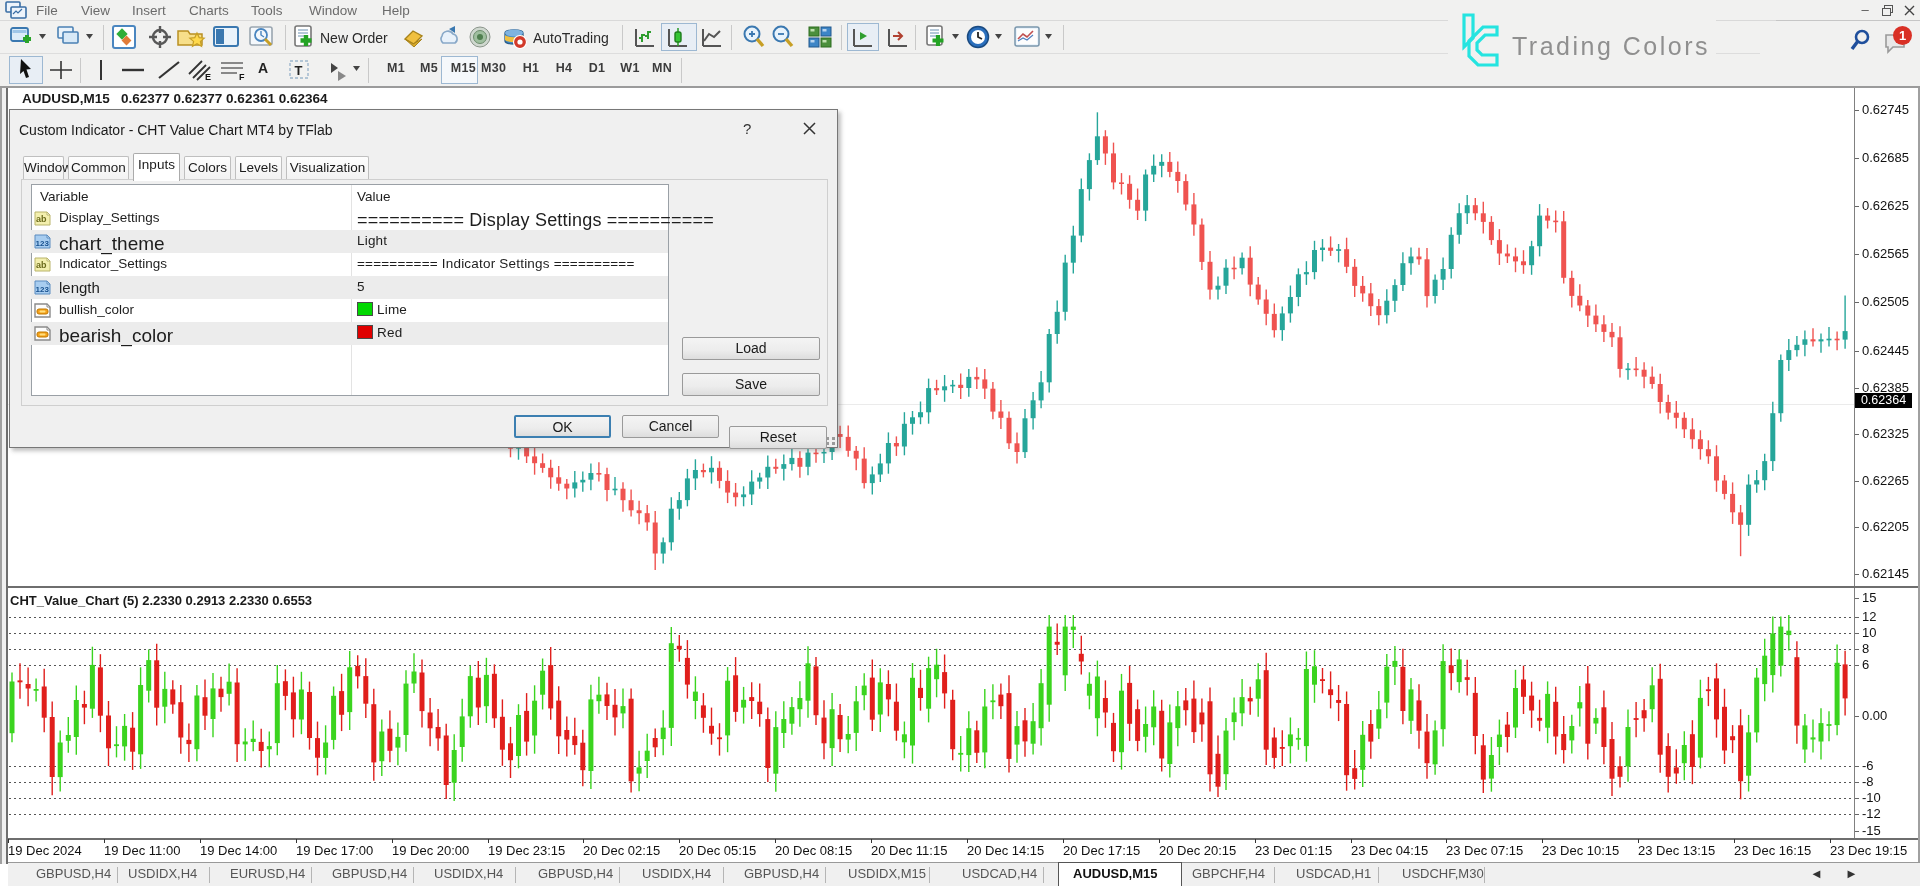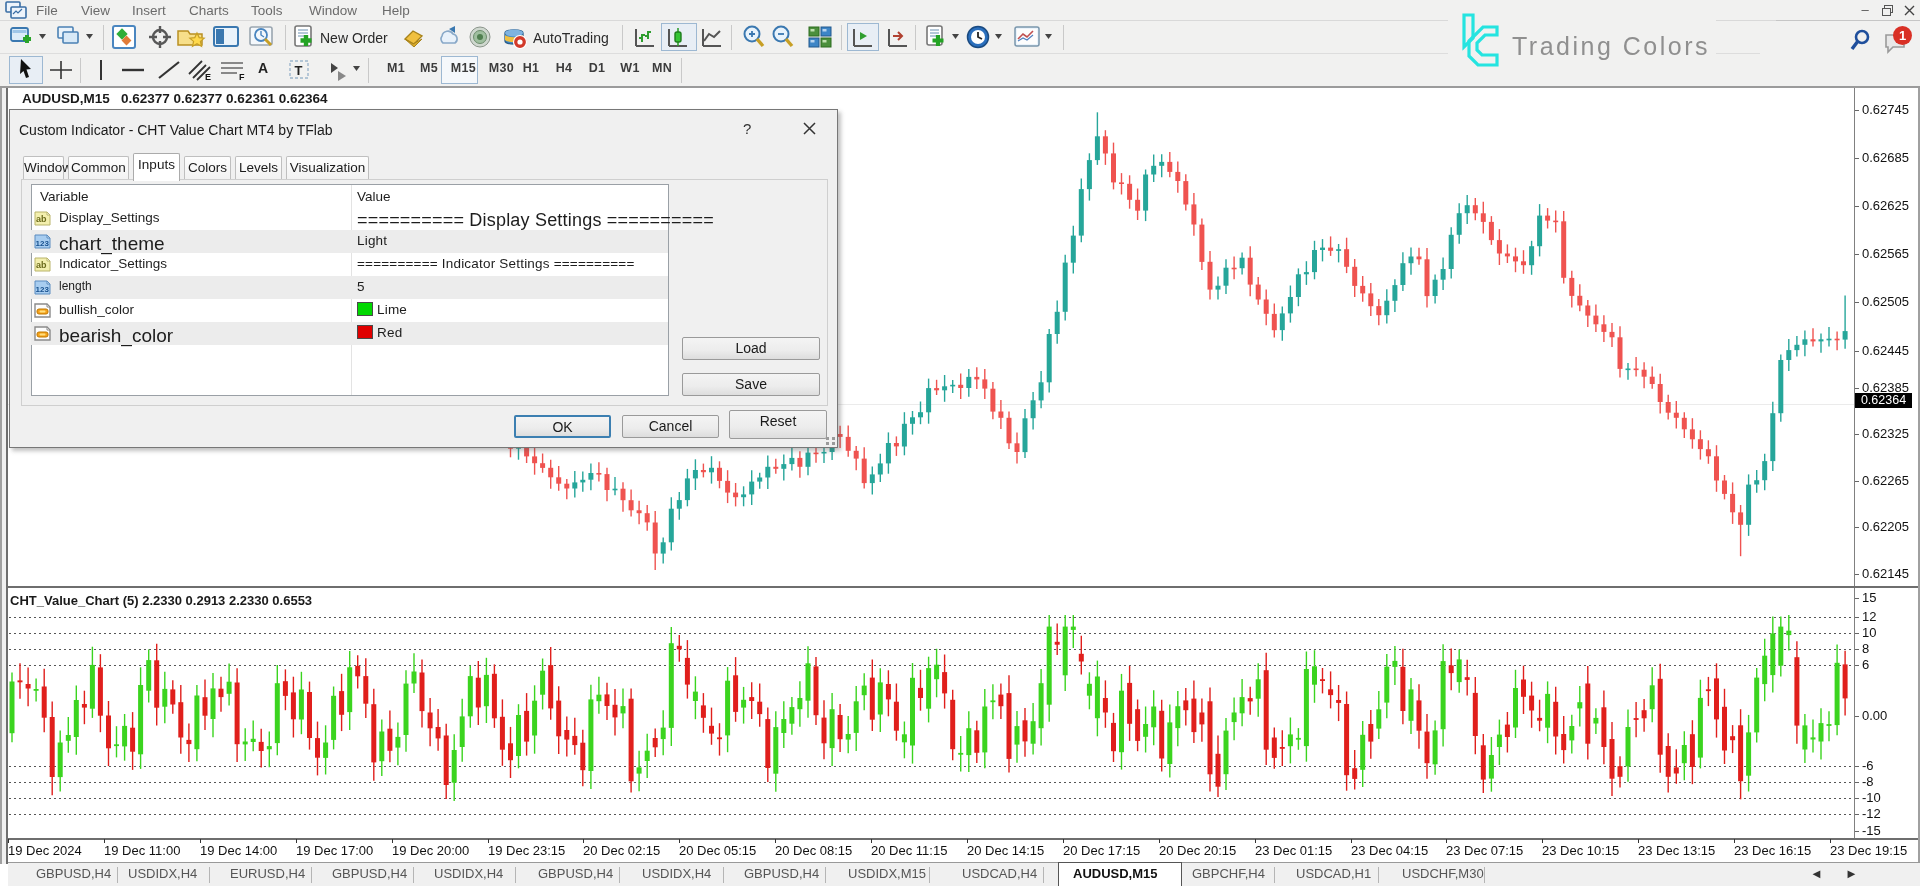--- a/index.html
+++ b/index.html
@@ -1160,21 +1160,21 @@
     <path d="M12 12l8 5-8 5z" fill="#888"></path>
   </svg>
 <svg class="abs" style="left:352px;top:65px" width="9" height="8" viewBox="0 0 9 8">
     <path d="M1 1h7l-3.5 5z" fill="#444"></path>
   </svg>
 <div class="tsep2" style="left:368px"></div>
 <div class="selbox" style="left:441px;top:56px;width:37px;height:28px;background:#f5f8fb"></div>
 <div class="tftxt" style="left:383px;width:26px;text-align:center">M1</div>
 <div class="tftxt" style="left:416px;width:26px;text-align:center">M5</div>
 <div class="tftxt" style="left:443px;width:33px;text-align:right">M15</div>
-<div class="tftxt" style="left:481px;width:33px;text-align:right">M30</div>
+<div class="tftxt" style="left:481px;width:33px;text-align:left">M30</div>
 <div class="tftxt" style="left:518px;width:26px;text-align:center">H1</div>
 <div class="tftxt" style="left:551px;width:26px;text-align:center">H4</div>
 <div class="tftxt" style="left:584px;width:26px;text-align:center">D1</div>
 <div class="tftxt" style="left:617px;width:26px;text-align:center">W1</div>
 <div class="tftxt" style="left:649px;width:26px;text-align:center">MN</div>
 <div class="tsep2" style="left:681px"></div>
 <div class="win" style="left:1858px;width:14px;text-align:center">–</div>
 <svg class="abs" style="left:1882px;top:5px" width="11" height="11" viewBox="0 0 11 11">
     <rect x="2.5" y="0.5" width="8" height="7" fill="none" stroke="#555"></rect>
     <rect x="0.5" y="3.5" width="8" height="7" fill="#f1f1f0" stroke="#555"></rect>
@@ -1357,21 +1357,21 @@
         <text x="2" y="12" font-size="9" font-weight="bold" fill="#6b6b1d">ab</text>
       </svg></div>
     <div class="abs" style="left:49px;top:146px;font-size:13.5px;color:#1d1d1d">Indicator_Settings</div>
     <div class="abs" style="left:347px;top:146px;font-size:13.5px;color:#1d1d1d;letter-spacing:.2px">========== Indicator Settings ==========</div>
     <div class="row" style="top:166px;background:#ececec;"></div>
     <div class="abs" style="left:24px;top:169px"><svg width="17" height="17" viewBox="0 0 17 17">
         <path d="M1 2h12l3 3v10H1z" fill="#a8cdf0" stroke="#5a8cc0" stroke-width="1"></path>
         <path d="M13 2l3 3h-3z" fill="#d8eaf8" stroke="#5a8cc0" stroke-width="1"></path>
         <text x="1.5" y="12.5" font-size="8" font-weight="bold" fill="#17508e">123</text>
       </svg></div>
-    <div class="abs" style="left:49px;top:169px;font-size:12px;color:#1d1d1d">length</div>
+    <div class="abs" style="left:49px;top:169px;font-size:15px;color:#1d1d1d">length</div>
     <div class="abs" style="left:347px;top:169px;font-size:13.5px;color:#1d1d1d;letter-spacing:.2px">5</div>
     <div class="row" style="top:189px;"></div>
     <div class="abs" style="left:24px;top:192px"><svg width="17" height="17" viewBox="0 0 17 17">
         <path d="M1 2h12l3 3v10H1z" fill="#fdfdfd" stroke="#8a8a8a" stroke-width="1.4"></path>
         <path d="M13 2l3 3h-3z" fill="#fff" stroke="#8a8a8a" stroke-width="1"></path>
         <rect x="3" y="7" width="11" height="5" rx="2" fill="#f6a21a" stroke="#c07800" stroke-width="1"></rect>
         <rect x="5.5" y="8.5" width="6" height="2" rx="1" fill="#ffe080"></rect>
       </svg></div>
     <div class="abs" style="left:49px;top:192px;font-size:13.5px;color:#1d1d1d">bullish_color</div>
     <div class="abs" style="left:347px;top:192px;font-size:13.5px;color:#1d1d1d;letter-spacing:.2px"><span style="display:inline-block;width:16px;height:14px;background:#00d800;border:1px solid #4a4a4a;vertical-align:-2px;margin-right:4px"></span>Lime</div>
@@ -1381,21 +1381,21 @@
         <path d="M13 2l3 3h-3z" fill="#fff" stroke="#8a8a8a" stroke-width="1"></path>
         <rect x="3" y="7" width="11" height="5" rx="2" fill="#f6a21a" stroke="#c07800" stroke-width="1"></rect>
         <rect x="5.5" y="8.5" width="6" height="2" rx="1" fill="#ffe080"></rect>
       </svg></div>
     <div class="abs" style="left:49px;top:215px;font-size:19px;color:#1d1d1d">bearish_color</div>
     <div class="abs" style="left:347px;top:215px;font-size:13.5px;color:#1d1d1d;letter-spacing:.2px"><span style="display:inline-block;width:16px;height:14px;background:#e00000;border:1px solid #4a4a4a;vertical-align:-2px;margin-right:4px"></span>Red</div>
     <div class="btn" style="left:672px;top:227px;width:138px;height:23px;line-height:21px">Load</div>
     <div class="btn" style="left:672px;top:263px;width:138px;height:23px;line-height:21px">Save</div>
     <div class="btn" style="left:504px;top:305px;width:97px;height:23px;line-height:21px;border:2px solid #3c7fb1">OK</div>
     <div class="btn" style="left:612px;top:305px;width:97px;height:23px;line-height:21px">Cancel</div>
-    <div class="btn" style="left:719px;top:300px;width:98px;height:29px;line-height:21px">Reset</div>
+    <div class="btn" style="left:719px;top:316px;width:98px;height:23px;line-height:21px">Reset</div>
     <svg class="abs" style="left:816px;top:327px" width="10" height="9" viewBox="0 0 10 9">
       <g fill="#9a9a9a">
         <rect x="0" y="0" width="3" height="3"></rect>
         <rect x="6" y="0" width="3" height="3"></rect>
         <rect x="0" y="5" width="3" height="3"></rect>
         <rect x="6" y="5" width="3" height="3"></rect>
       </g>
     </svg>
   </div>
 

